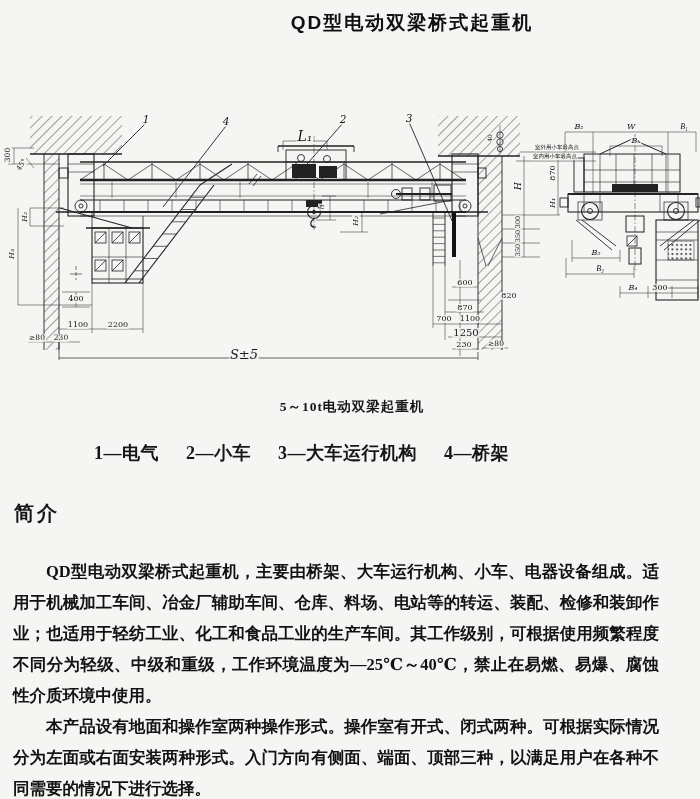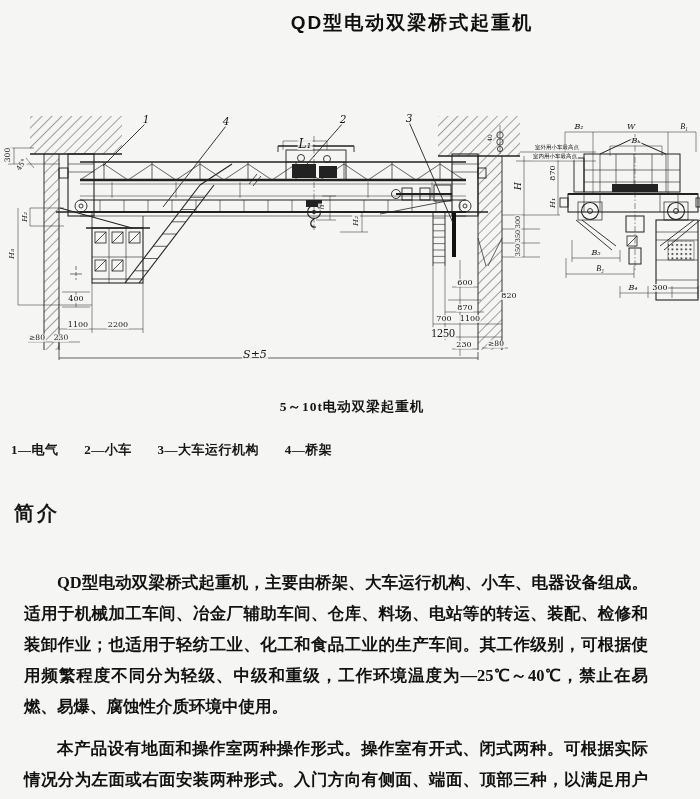--- a/index.html
+++ b/index.html
@@ -21,35 +21,35 @@
     font-family:"DejaVu Serif","Liberation Serif",serif;
     color:#151515;white-space:nowrap;line-height:1;
     background:rgba(245,245,243,.8);padding:0 1px;
   }
   .dlabel.it{font-style:italic;}
   .fig-caption{
     top:398px;left:0;width:704px;text-align:center;
     font-weight:700;font-size:13.5px;letter-spacing:1px;
   }
   .fig-legend{
-    top:441px;left:0;width:603px;text-align:left;
-    font-weight:700;font-size:13px;letter-spacing:.5px;
+    top:441px;left:0;width:603px;text-align:center;
+    font-weight:700;font-size:18px;letter-spacing:.5px;
   }
   .fig-legend span{margin:0 11px;}
   .intro-heading{
     top:500px;left:14px;
     font-family:Liberation Mono, monospace;
     font-weight:700;font-size:20px;letter-spacing:3px;
   }
   .body-text{
     top:556px;left:13px;width:646px;
     font-size:16.5px;line-height:31px;font-weight:700;
     text-align:justify;color:#121212;
   }
-  .body-text p{margin:11px;text-indent:2em;font-family:Liberation Serif, serif;}
+  .body-text p{margin:0;text-indent:2em;}
 </style>
 </head>
 <body>
 
 <div class="abs page-title">QD型电动双梁桥式起重机</div>
 
 <div class="abs drawing">
   <svg width="700" height="262" viewBox="0 0 700 262">
     <defs>
       <pattern id="hatch" width="7" height="7" patternUnits="userSpaceOnUse" patternTransform="rotate(45)">
@@ -273,37 +273,37 @@
       <div class="dlabel it" style="left: 409px; top: 10px; font-size: 10.5px;">3</div>
       <div class="dlabel" style="left: 8px; top: 47px; font-size: 7.5px; transform: translate(-50%, -50%) rotate(-90deg);">300</div>
       <div class="dlabel" style="left: 22px; top: 57px; font-size: 7px; transform: translate(-50%, -50%) rotate(-55deg);">45°</div>
       <div class="dlabel it" style="left: 25px; top: 109px; font-size: 8px; transform: translate(-50%, -50%) rotate(-90deg);">H₂</div>
       <div class="dlabel it" style="left: 12px; top: 146px; font-size: 8px; transform: translate(-50%, -50%) rotate(-90deg);">H₃</div>
       <div class="dlabel" style="left: 76px; top: 191px; font-size: 8px;">400</div>
       <div class="dlabel" style="left: 78px; top: 217px; font-size: 8px;">1100</div>
       <div class="dlabel" style="left: 118px; top: 217px; font-size: 8px;">2200</div>
       <div class="dlabel" style="left: 37px; top: 230px; font-size: 7.5px;">≥80</div>
       <div class="dlabel" style="left: 61px; top: 230px; font-size: 7.5px;">230</div>
-      <div class="dlabel it" style="left: 255px; top: 246px; font-size: 11px;">S±5</div>
-      <div class="dlabel it" style="left: 305px; top: 28px; font-size: 12px; margin-top: 8px;">L₁</div>
+      <div class="dlabel it" style="left: 244px; top: 246px; font-size: 13px;">S±5</div>
+      <div class="dlabel it" style="left: 305px; top: 28px; font-size: 14px;">L₁</div>
       <div class="dlabel it" style="left: 322px; top: 99px; font-size: 8px; transform: translate(-50%, -50%) rotate(-90deg);">h</div>
       <div class="dlabel it" style="left: 356px; top: 113px; font-size: 8px; transform: translate(-50%, -50%) rotate(-90deg);">H₂</div>
       <div class="dlabel" style="left: 490px; top: 30px; font-size: 6px; transform: translate(-50%, -50%) rotate(-90deg);">40</div>
       <div class="dlabel" style="left: 557px; top: 40px; font-size: 5.5px;">室外用小车最高点</div>
       <div class="dlabel" style="left: 555px; top: 49px; font-size: 5.5px;">室内用小车最高点</div>
       <div class="dlabel it" style="left: 518px; top: 78px; font-size: 9px; transform: translate(-50%, -50%) rotate(-90deg);">H</div>
       <div class="dlabel" style="left: 518px; top: 114px; font-size: 6.5px; transform: translate(-50%, -50%) rotate(-90deg);">300</div>
       <div class="dlabel" style="left: 518px; top: 128px; font-size: 6.5px; transform: translate(-50%, -50%) rotate(-90deg);">350</div>
       <div class="dlabel" style="left: 518px; top: 142px; font-size: 6.5px; transform: translate(-50%, -50%) rotate(-90deg);">350</div>
       <div class="dlabel" style="left: 465px; top: 175px; font-size: 8px;">600</div>
       <div class="dlabel" style="left: 465px; top: 188px; font-size: 8px; margin-left: 44px;">820</div>
       <div class="dlabel" style="left: 465px; top: 200px; font-size: 8px;">870</div>
       <div class="dlabel" style="left: 444px; top: 211px; font-size: 8px;">700</div>
       <div class="dlabel" style="left: 470px; top: 211px; font-size: 8px;">1100</div>
-      <div class="dlabel" style="left: 443px; top: 225px; font-size: 12px; font-family: Liberation Serif, serif;">1250</div>
+      <div class="dlabel" style="left: 466px; top: 225px; font-size: 10px;">1250</div>
       <div class="dlabel" style="left: 464px; top: 237px; font-size: 8px;">230</div>
       <div class="dlabel" style="left: 496px; top: 236px; font-size: 7.5px;">≥80</div>
       <div class="dlabel it" style="left: 579px; top: 19px; font-size: 8px;">B₂</div>
       <div class="dlabel it" style="left: 631px; top: 19px; font-size: 8px;">W</div>
       <div class="dlabel it" style="left: 684px; top: 19px; font-size: 8px; font-family: Liberation Serif, serif;">B₁</div>
       <div class="dlabel it" style="left: 636px; top: 33px; font-size: 8px;">Bₖ</div>
       <div class="dlabel" style="left: 553px; top: 65px; font-size: 8px; transform: translate(-50%, -50%) rotate(-90deg);">870</div>
       <div class="dlabel it" style="left: 553px; top: 95px; font-size: 8px; transform: translate(-50%, -50%) rotate(-90deg);">H₁</div>
       <div class="dlabel it" style="left: 596px; top: 145px; font-size: 8px;">B₅</div>
       <div class="dlabel it" style="left: 600px; top: 161px; font-size: 8px; font-family: Liberation Serif, serif;">B₃</div>

